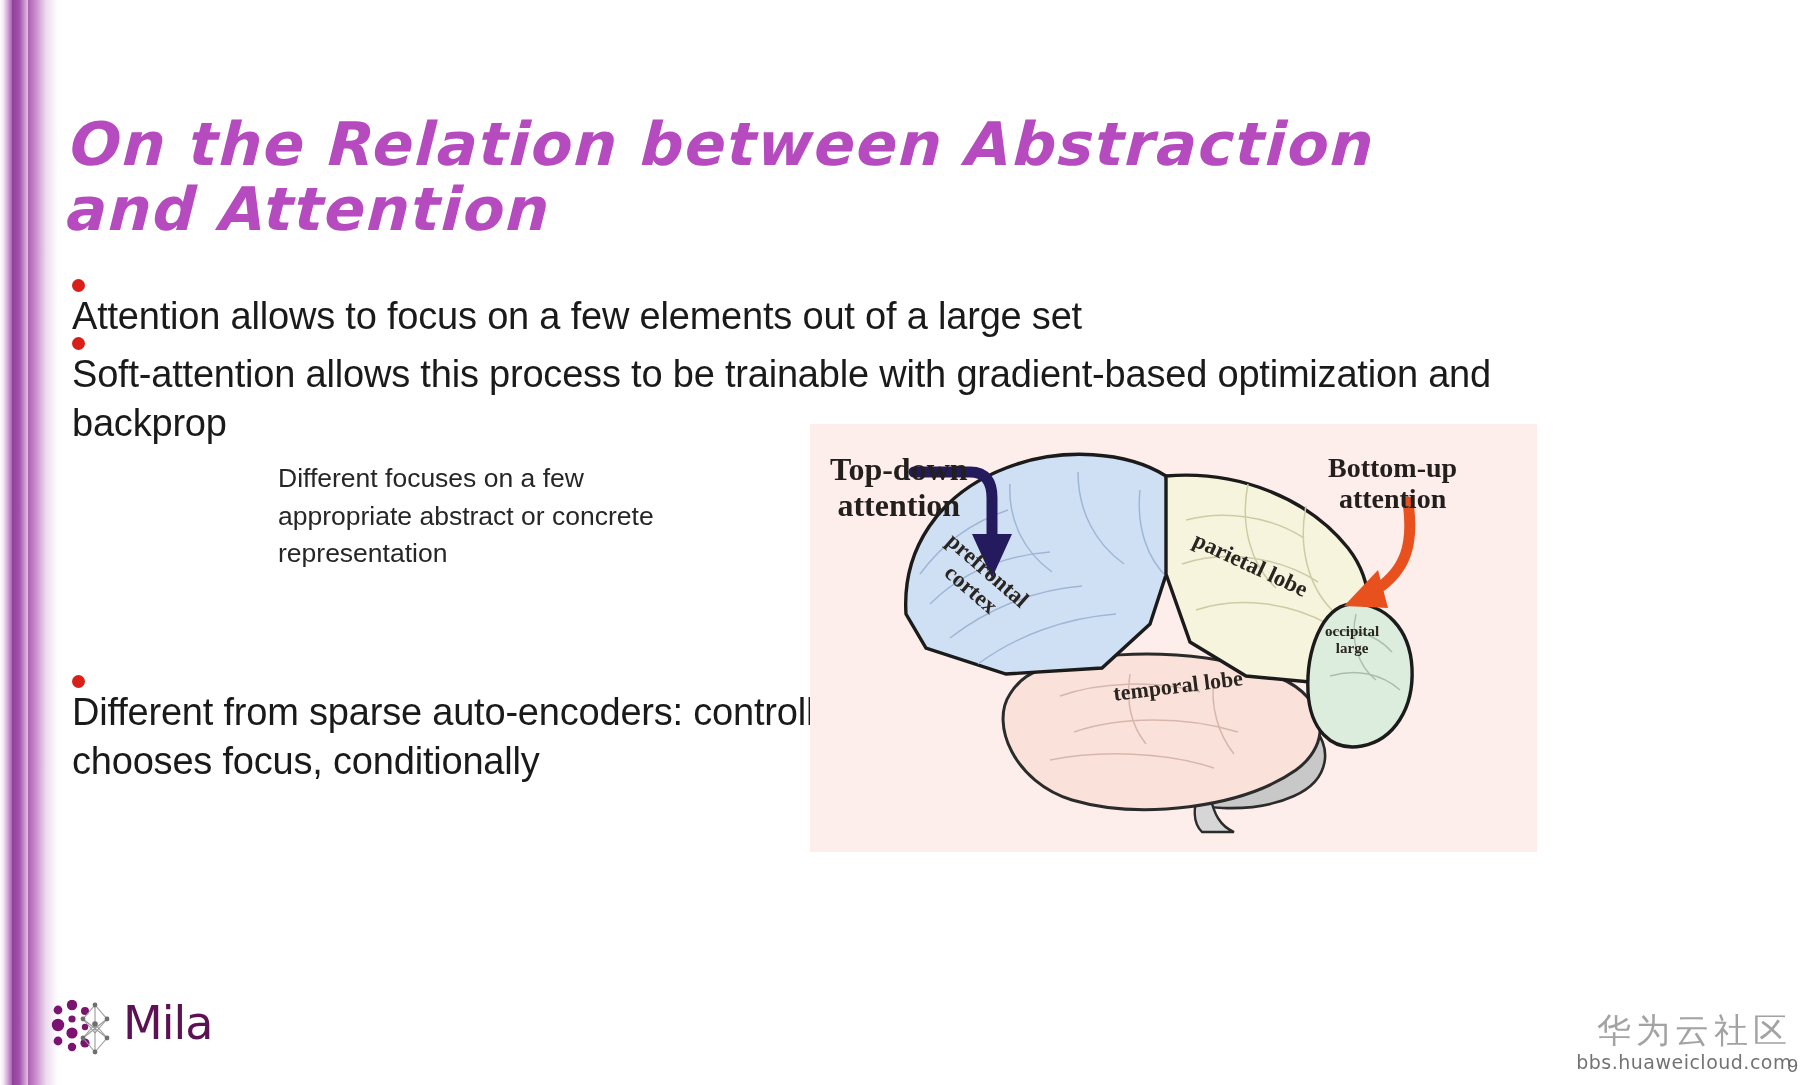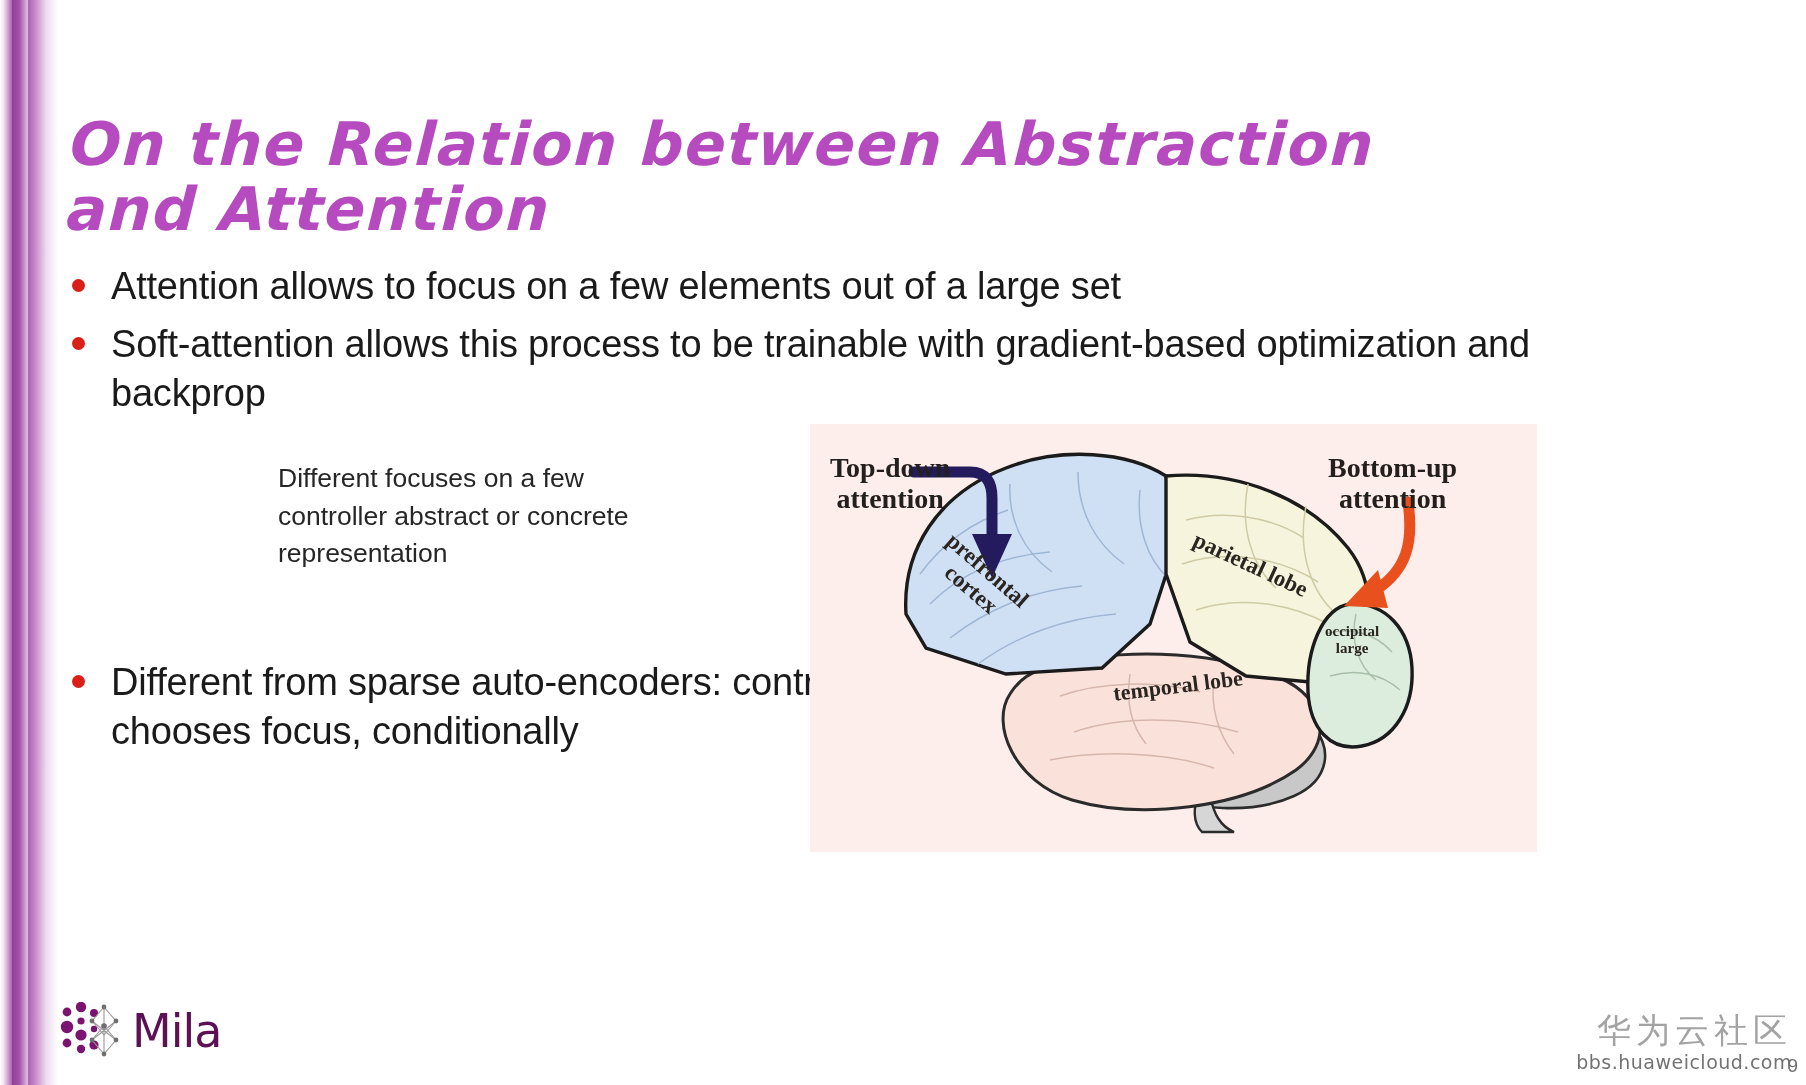--- a/index.html
+++ b/index.html
@@ -50,20 +50,21 @@
     font-style: italic;
     transform: skewX(-3deg);
     transform-origin: left top;
   }
 
   
   .bullet-row {
     position: absolute;
     display: flex;
     align-items: flex-start;
+    flex-direction: column;
   }
   .bullet-dot {
     width: 13px; height: 13px;
     border-radius: 50%;
     background: #d91f17;
     margin-top: 17px;
     margin-right: 26px;
     flex: 0 0 auto;
   }
   .bullet-text {
@@ -102,21 +103,21 @@
 
   .fig-label {
     position: absolute;
     font-family: "Liberation Serif", serif;
     font-weight: 700;
     color: #231f1c;
     line-height: 1.12;
     text-align: center;
     white-space: nowrap;
   }
-  #label-topdown   { left: 830px; top: 452px; font-size: 28px; }
+  #label-topdown   { left: 830px; top: 452px; font-size: 32px; }
   #label-bottomup  { left: 1328px; top: 452px; font-size: 28px; }
 
   .brain-region-label {
     position: absolute;
     font-family: "Liberation Serif", serif;
     font-weight: 700;
     color: #2a2520;
     white-space: nowrap;
     text-align: center;
     line-height: 1.1;
@@ -140,24 +141,24 @@
     transform-origin: left top;
   }
   #label-occipital {
     left: 1325px; top: 623px;
     font-size: 15px;
   }
 
   
   #mila-logo {
     position: absolute;
-    left: 60px; top: 1000px;
+    left: 51px; top: 1000px;
     width: 220px; height: 62px;
     display: flex;
-    align-items: center;
+    align-items: flex-start;
   }
   #mila-mark { width: 64px; height: 58px; flex: 0 0 auto; }
   #mila-word {
     margin-left: 8px;
     font-family: "DejaVu Sans", sans-serif;
     font-size: 46px;
     font-weight: 400;
     color: #5c1154;
     letter-spacing: -1px;
     line-height: 1;
@@ -201,21 +202,21 @@
   <span class="bullet-text">Soft-attention allows this process to be trainable with gradient-based optimization and backprop</span>
 </div>
 
 <div class="bullet-row" id="bullet-3">
   <span class="bullet-dot"></span>
   <span class="bullet-text">Different from sparse auto-encoders: controller chooses focus, conditionally</span>
 </div>
 
 <div id="inset-note">
   <div>Different focuses on a few</div>
-  <div>controller abstract or concrete</div>
+  <div>appropriate abstract or concrete</div>
   <div>representation</div>
 </div>
 
 <div id="brain-panel">
   <svg id="brain-svg" width="727" height="428" viewBox="0 0 727 428">
     <defs>
       <clipPath id="clipPF">
           <path d="M100 172 C106 118 140 78 196 62 C240 50 280 54 306 70 L318 126 L300 190 L256 222 L170 226 L112 206 Z"></path>
         </clipPath>
     </defs>

